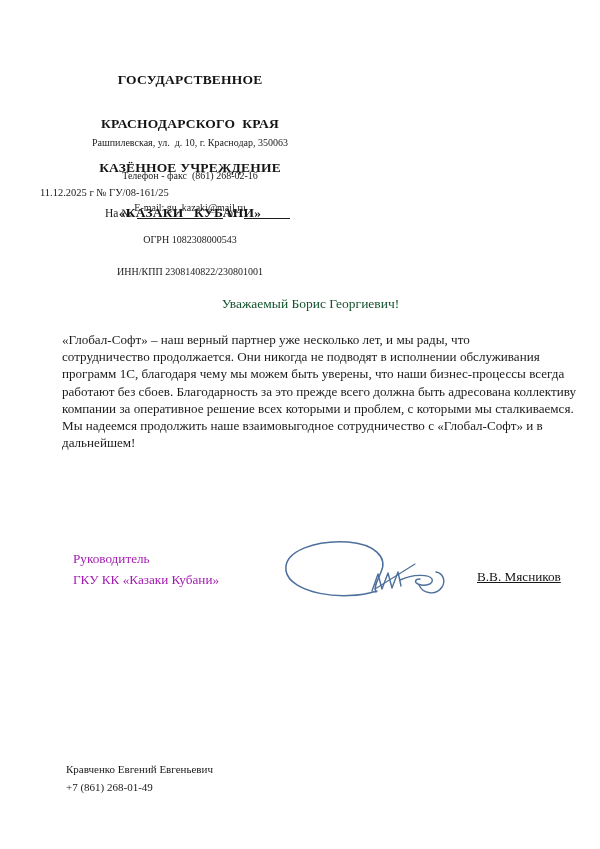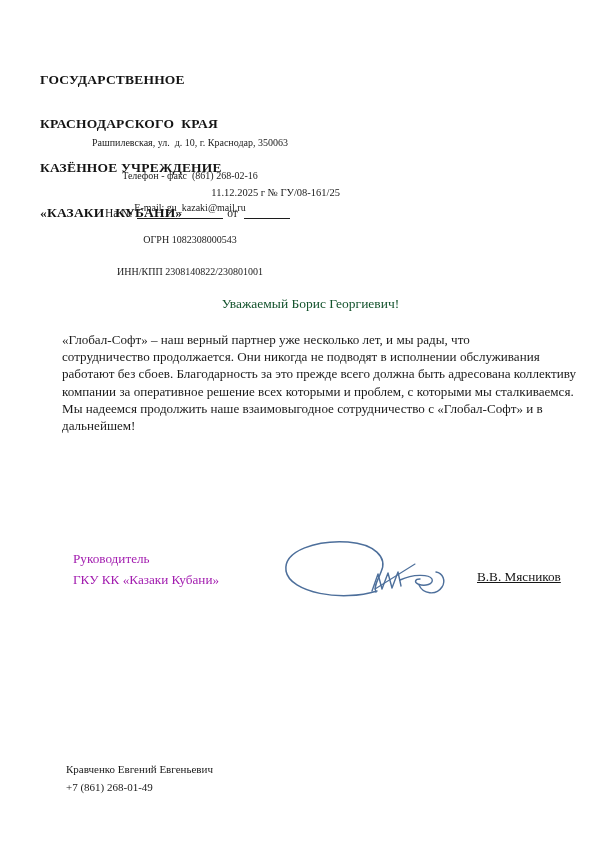--- a/index.html
+++ b/index.html
@@ -7,33 +7,33 @@
     position:relative;
     width:600px;height:849px;
     background:#ffffff;
     font-family:"Liberation Serif", serif;
     color:#1c1c1c;
     overflow:hidden;
   }
   
   .org{
     position:absolute;top:43px;left:40px;width:300px;
-    text-align:left;font-weight:700;font-size:13.5px;line-height:14.8px;
+    text-align:center;font-weight:700;font-size:13.5px;line-height:14.8px;
     letter-spacing:0.2px;white-space:pre-wrap;color:#141414;
   }
   
   .contacts{
     position:absolute;top:117px;left:30px;width:320px;
     text-align:center;font-size:10px;line-height:10.7px;white-space:pre-wrap;
     color:#1a1a1a;
   }
   
   .dateline{
     position:absolute;top:187px;left:40px;width:300px;
-    text-align:right;font-size:10.5px;color:#1a1a1a;white-space:pre-wrap;
+    text-align:left;font-size:10.5px;color:#1a1a1a;white-space:pre-wrap;
   }
   
   .replyline{
     position:absolute;top:205px;left:105px;
     font-size:11.5px;display:flex;align-items:flex-end;color:#1a1a1a;
   }
   .blank{
     display:inline-block;height:13px;border-bottom:1.4px solid #1c1c1c;
   }
   .blank.num{width:86px;margin:0 4px 0 5px;}
@@ -94,20 +94,21 @@
     <span class="blank num"></span>
     <span>от</span>
     <span class="blank date"></span>
   </div>
 
   <div class="salutation">Уважаемый Борис Георгиевич!</div>
 
   <div class="body-text">
     <div class="line">«Глобал-Софт» – наш верный партнер уже несколько лет, и мы рады, что</div>
     <div class="line">сотрудничество продолжается. Они никогда не подводят в исполнении обслуживания</div>
+    <div class="line">программ 1С, благодаря чему мы можем быть уверены, что наши бизнес-процессы всегда</div>
     <div class="line">работают без сбоев. Благодарность за это прежде всего должна быть адресована коллективу</div>
     <div class="line">компании за оперативное решение всех которыми и проблем, с которыми мы сталкиваемся.</div>
     <div class="line">Мы надеемся продолжить наше взаимовыгодное сотрудничество с «Глобал-Софт» и в</div>
     <div class="line">дальнейшем!</div>
   </div>
 
   <div class="sig-left">
     <div>Руководитель</div>
     <div>ГКУ КК «Казаки Кубани»</div>
   </div>

